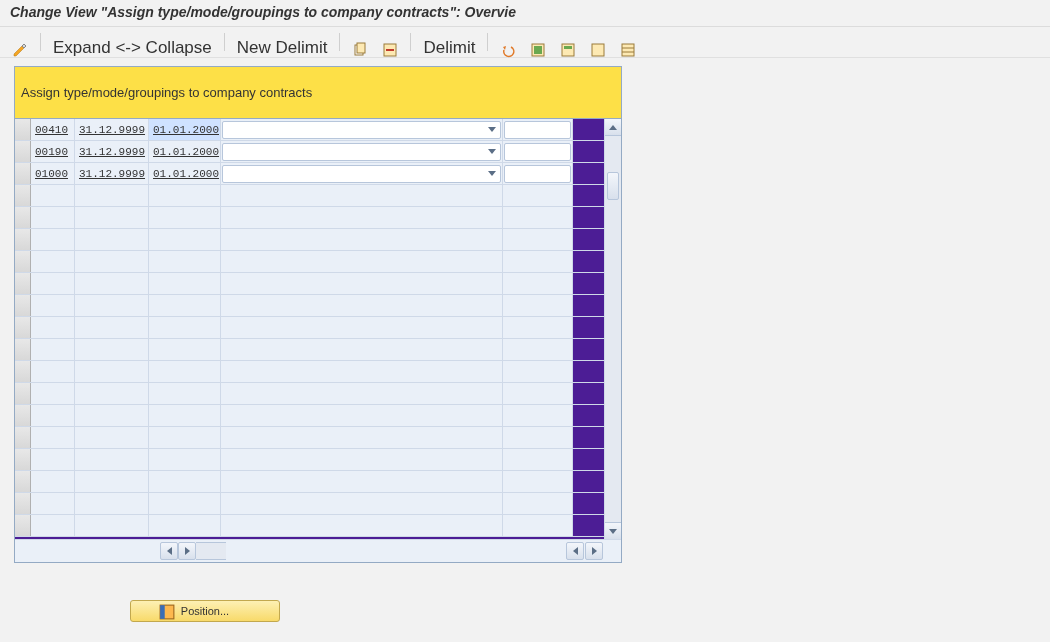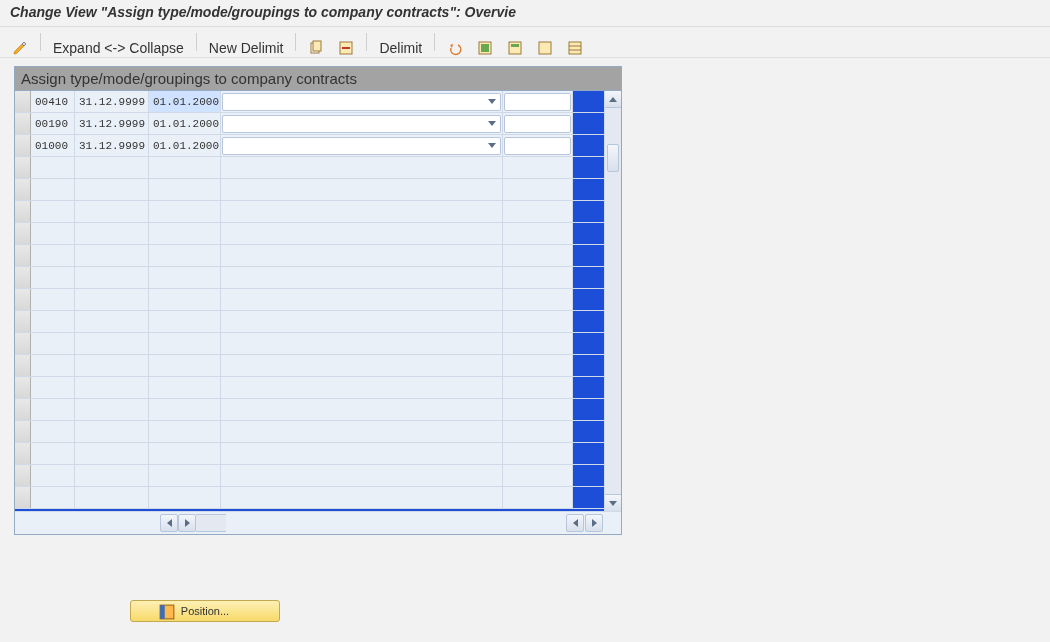--- a/index.html
+++ b/index.html
@@ -40,49 +40,49 @@
     height: 22px;
   }
   .toolbar .sep {
     width: 1px;
     height: 18px;
     background: #cfcfcf;
     margin: 0 2px;
   }
   .tool-btn {
     display: inline-flex;
-    align-items: center;
+    align-items: flex-end;
     height: 20px;
     padding: 0 4px;
     border-radius: 3px;
     cursor: pointer;
     color: #333;
-    font-size: 14px;
+    font-size: 17px;
     gap: 4px;
     margin-top: 12px;
   }
   .icon16 {
     width: 16px;
     height: 16px;
     flex: 0 0 16px;
   }
   
   .grid-wrap {
     margin: 8px 0 0 14px;
     width: 608px;
     border: 1px solid #94aac4;
     background: #eaf0f8;
     box-sizing: border-box;
   }
   .grid-title {
-    background: #a3a3a3;
+    background: #fde047;
     border-bottom: 1px solid #94aac4;
-    padding: 3px 6px;
+    padding: 18px 6px;
     color: #333;
-    font-size: 15px;
+    font-size: 13px;
   }
   .grid-header {
     display: flex;
     background: #dbe5f1;
     border-bottom: 1px solid #94aac4;
     height: 20px;
     align-items: stretch;
   }
   .grid-header .h-cell {
     border-right: 1px solid #b7c6db;
@@ -91,22 +91,23 @@
     padding: 0 4px;
     color: #333;
     font-size: 11px;
     box-sizing: border-box;
     overflow: hidden;
     white-space: nowrap;
   }
   .grid-body {
     height: 420px;
     overflow: hidden;
-    background: #1d4ed8;
+    background: #4c1d95;
     position: relative;
+    text-decoration: underline;
   }
   .grid-row {
     display: flex;
     height: 21px;
     border-bottom: 1px solid #cfd9e8;
     align-items: stretch;
   }
   .g-cell {
     border-right: 1px solid #cfd9e8;
     display: flex;

